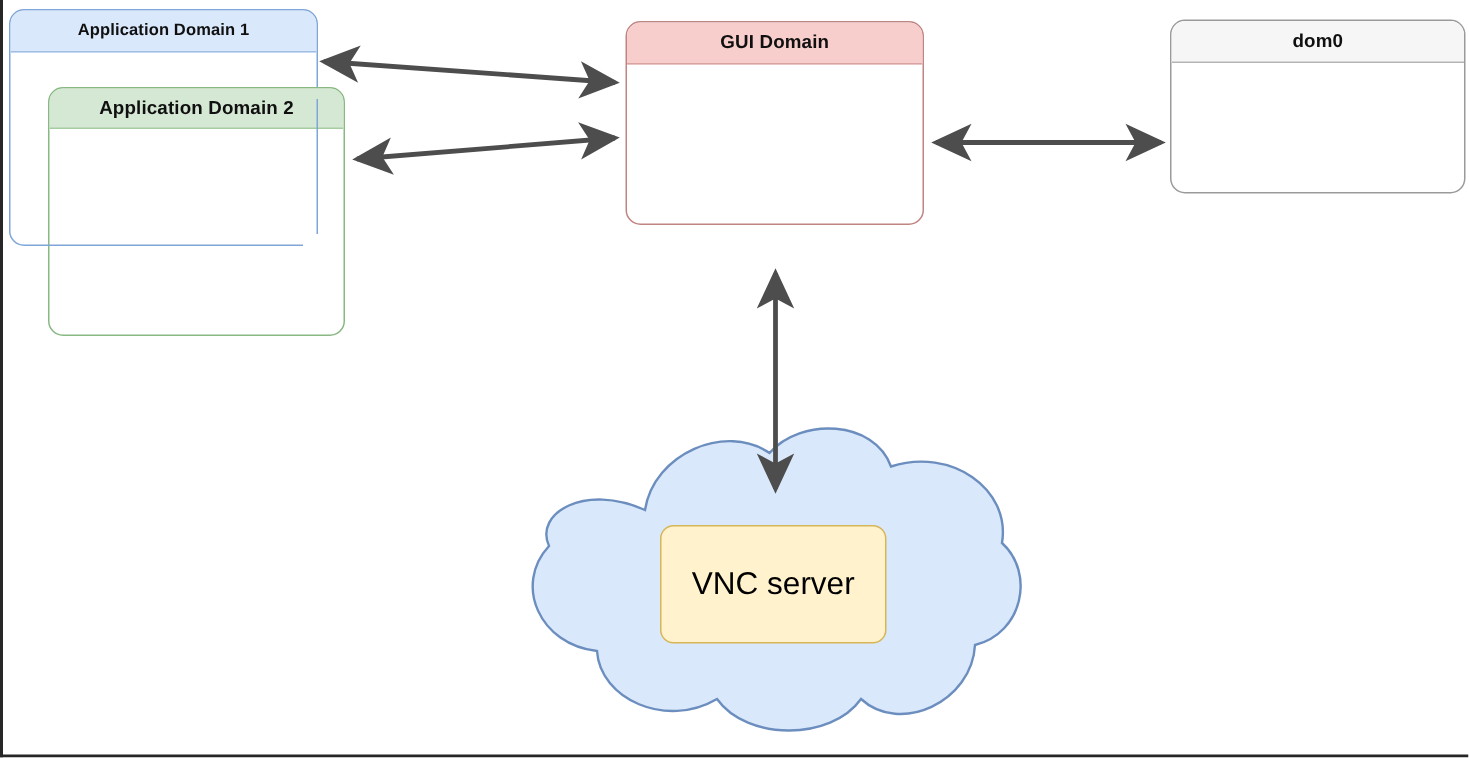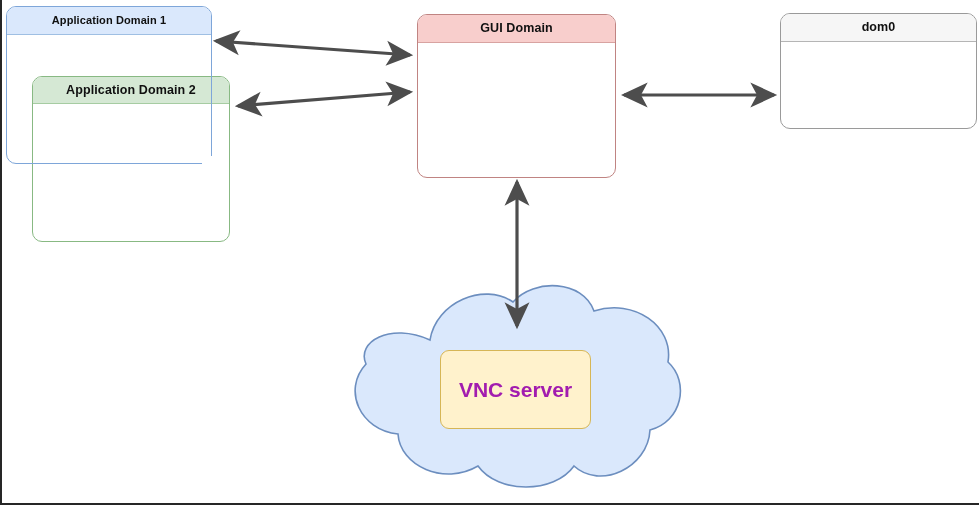--- a/index.html
+++ b/index.html
@@ -56,21 +56,21 @@
   #app-domain-1 .title-band {
     height: 28px;
     line-height: 27px;
     font-size: 11px;
     background: #dae8fc;
     border-bottom: 1.2px solid #9fbfe3;
   }
 
   
   #app-domain-2 {
-    left: 30px; top: 76px;
+    left: 30px; top: 58px;
     width: 198px; height: 166px;
     border: 1.4px solid #88b983;
     z-index: 4;
     background: #ffffff;
   }
   #app-domain-2 .title-band {
     height: 27px;
     line-height: 26px;
     font-size: 12.5px;
     background: #d5e8d4;
@@ -89,21 +89,21 @@
     width: 1.4px; height: 90px;
   }
   #blue-edge-bottom {
     left: 30px; top: 162.6px;
     width: 170px; height: 1.4px;
   }
 
   
   #gui-domain {
     left: 415px; top: 14px;
-    width: 199px; height: 164px;
+    width: 199px; height: 136px;
     border: 1.4px solid #c08482;
     z-index: 3;
   }
   #gui-domain .title-band {
     height: 28px;
     line-height: 27px;
     font-size: 12.5px;
     background: #f8cecc;
     border-bottom: 1.2px solid #d8a3a1;
   }
@@ -141,22 +141,22 @@
     border: 1.4px solid #d6b656;
     border-radius: 9px;
     background: #fff2cc;
     z-index: 2;
     display: flex;
     align-items: center;
     justify-content: center;
   }
   #vnc-server .vnc-label {
     font-size: 21px;
-    color: #a21caf;
-    font-weight: bold;
+    color: #000000;
+    font-weight: normal;
     white-space: nowrap;
   }
 
   
   #connectors {
     position: absolute;
     left: 0; top: 0;
     width: 979px; height: 505px;
     z-index: 6;
     pointer-events: none;

